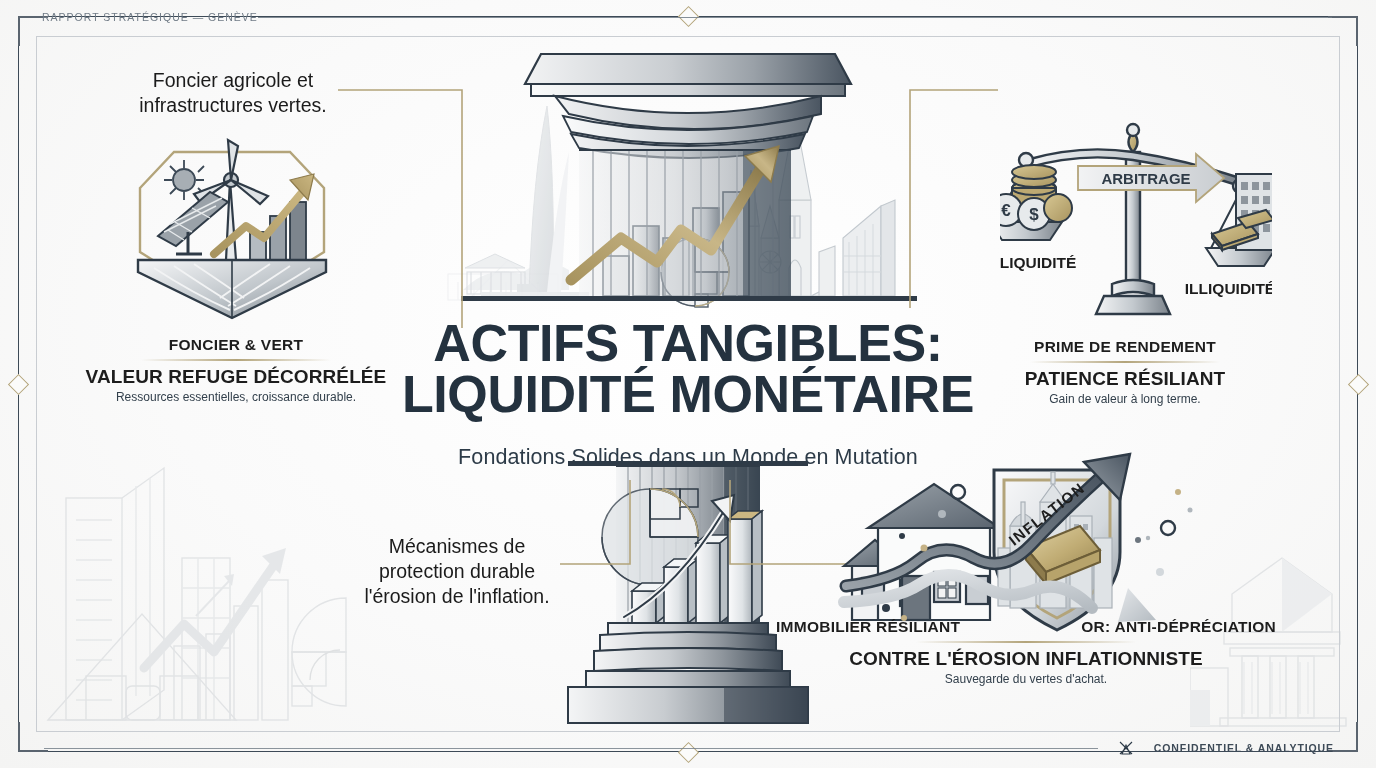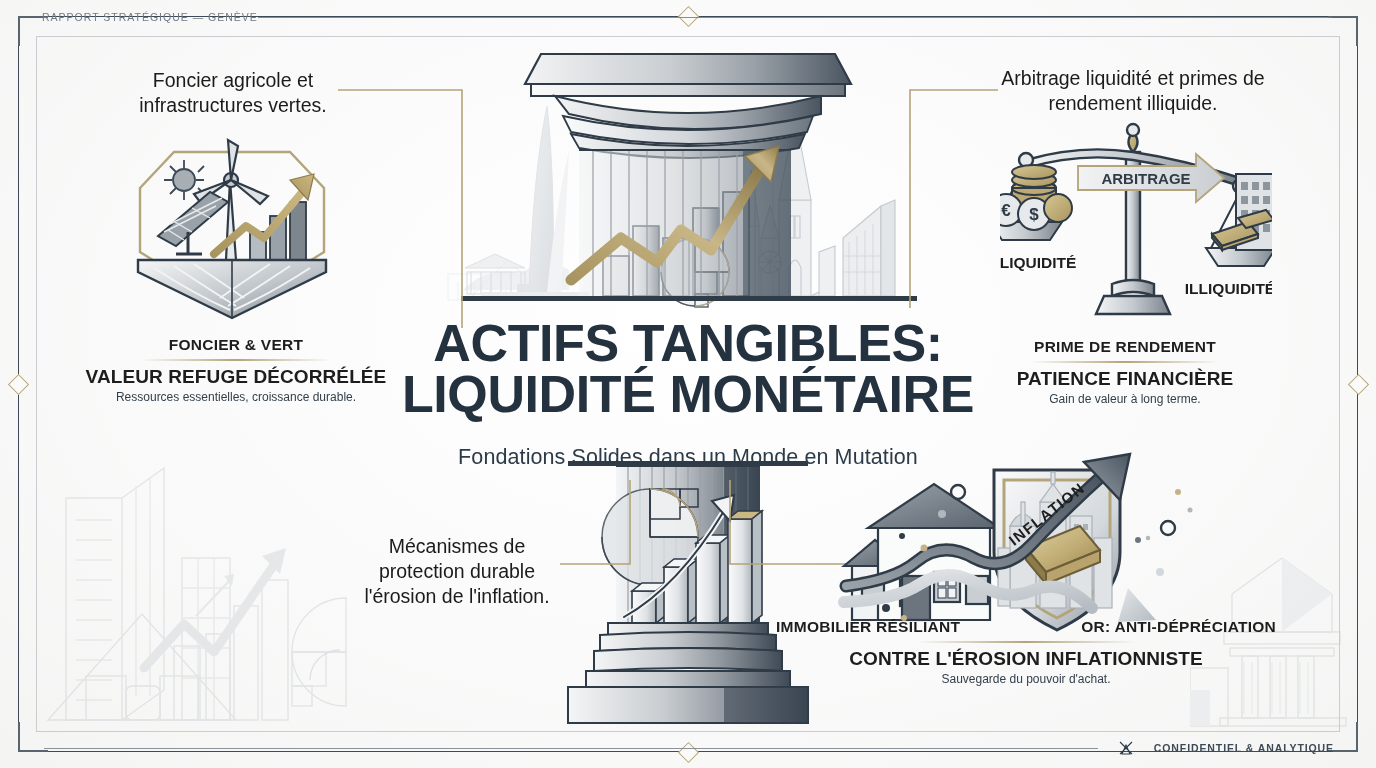--- a/index.html
+++ b/index.html
@@ -502,21 +502,20 @@
     </g>
   </svg>
 
   <div class="labels labels-tl">
     <div class="lbl-eyebrow">FONCIER &amp; VERT</div>
     <div class="lbl-divider" style="width:190px"></div>
     <div class="lbl-headline">VALEUR REFUGE DÉCORRÉLÉE</div>
     <div class="lbl-desc">Ressources essentielles, croissance durable.</div>
   </div>
 
-  <div class="caption cap-tr">Arbitrage liquidité et primes de rendement illiquide.</div>
   <svg class="leader" style="left:898px; top:84px;" width="100" height="230" viewBox="0 0 100 230">
     <path d="M100 6 L12 6 L12 224" fill="none" stroke="#b3a47a" stroke-width="1.6"></path>
   </svg>
 
   <svg class="art-tr" viewBox="0 0 272 208">
     <defs>
       <linearGradient id="metalG" x1="0" y1="0" x2="1" y2="0">
         <stop offset="0%" stop-color="#f4f5f6"></stop>
           <stop offset="50%" stop-color="#c3c9ce"></stop>
         <stop offset="100%" stop-color="#7b838b"></stop>
@@ -599,21 +598,21 @@
       <text x="146" y="66" font-size="15" font-weight="700" text-anchor="middle" fill="#2f3b47" font-family="Liberation Sans, sans-serif">ARBITRAGE</text>
     </g>
 
     <text x="38" y="150" font-size="15.5" font-weight="700" text-anchor="middle" fill="#1d1d1d" font-family="Liberation Sans, sans-serif">LIQUIDITÉ</text>
     <text x="230" y="176" font-size="15.5" font-weight="700" text-anchor="middle" fill="#1d1d1d" font-family="Liberation Sans, sans-serif">ILLIQUIDITÉ</text>
   </svg>
 
   <div class="labels labels-tr">
     <div class="lbl-eyebrow">PRIME DE RENDEMENT</div>
     <div class="lbl-divider" style="width:190px"></div>
-    <div class="lbl-headline">PATIENCE FINANCIÈRE</div>
+    <div class="lbl-headline">PATIENCE RÉSILIANT</div>
     <div class="lbl-desc">Gain de valeur à long terme.</div>
   </div>
 
   <div class="caption cap-bl">Mécanismes de protection durable l'érosion de l'inflation.</div>
   <svg class="leader" style="left:560px; top:480px;" width="86" height="110" viewBox="0 0 86 110">
     <path d="M0 84 L70 84 L70 0" fill="none" stroke="#b3a47a" stroke-width="1.6"></path>
   </svg>
   <svg class="leader" style="left:724px; top:480px;" width="130" height="110" viewBox="0 0 130 110">
     <path d="M6 0 L6 84 L130 84" fill="none" stroke="#b3a47a" stroke-width="1.6"></path>
   </svg>
@@ -722,16 +721,16 @@
     </g>
   </svg>
 
   <div class="labels labels-br">
     <div class="eyebrow-pair">
       <span class="lbl-eyebrow">IMMOBILIER RÉSILIANT</span>
       <span class="lbl-eyebrow">OR: ANTI-DÉPRÉCIATION</span>
     </div>
     <div class="lbl-divider" style="width:220px"></div>
     <div class="lbl-headline">CONTRE L'ÉROSION INFLATIONNISTE</div>
-    <div class="lbl-desc">Sauvegarde du pouvoir d'achat.</div>
+    <div class="lbl-desc">Sauvegarde du vertes d'achat.</div>
   </div>
 
 </div>
 
 </body></html>

